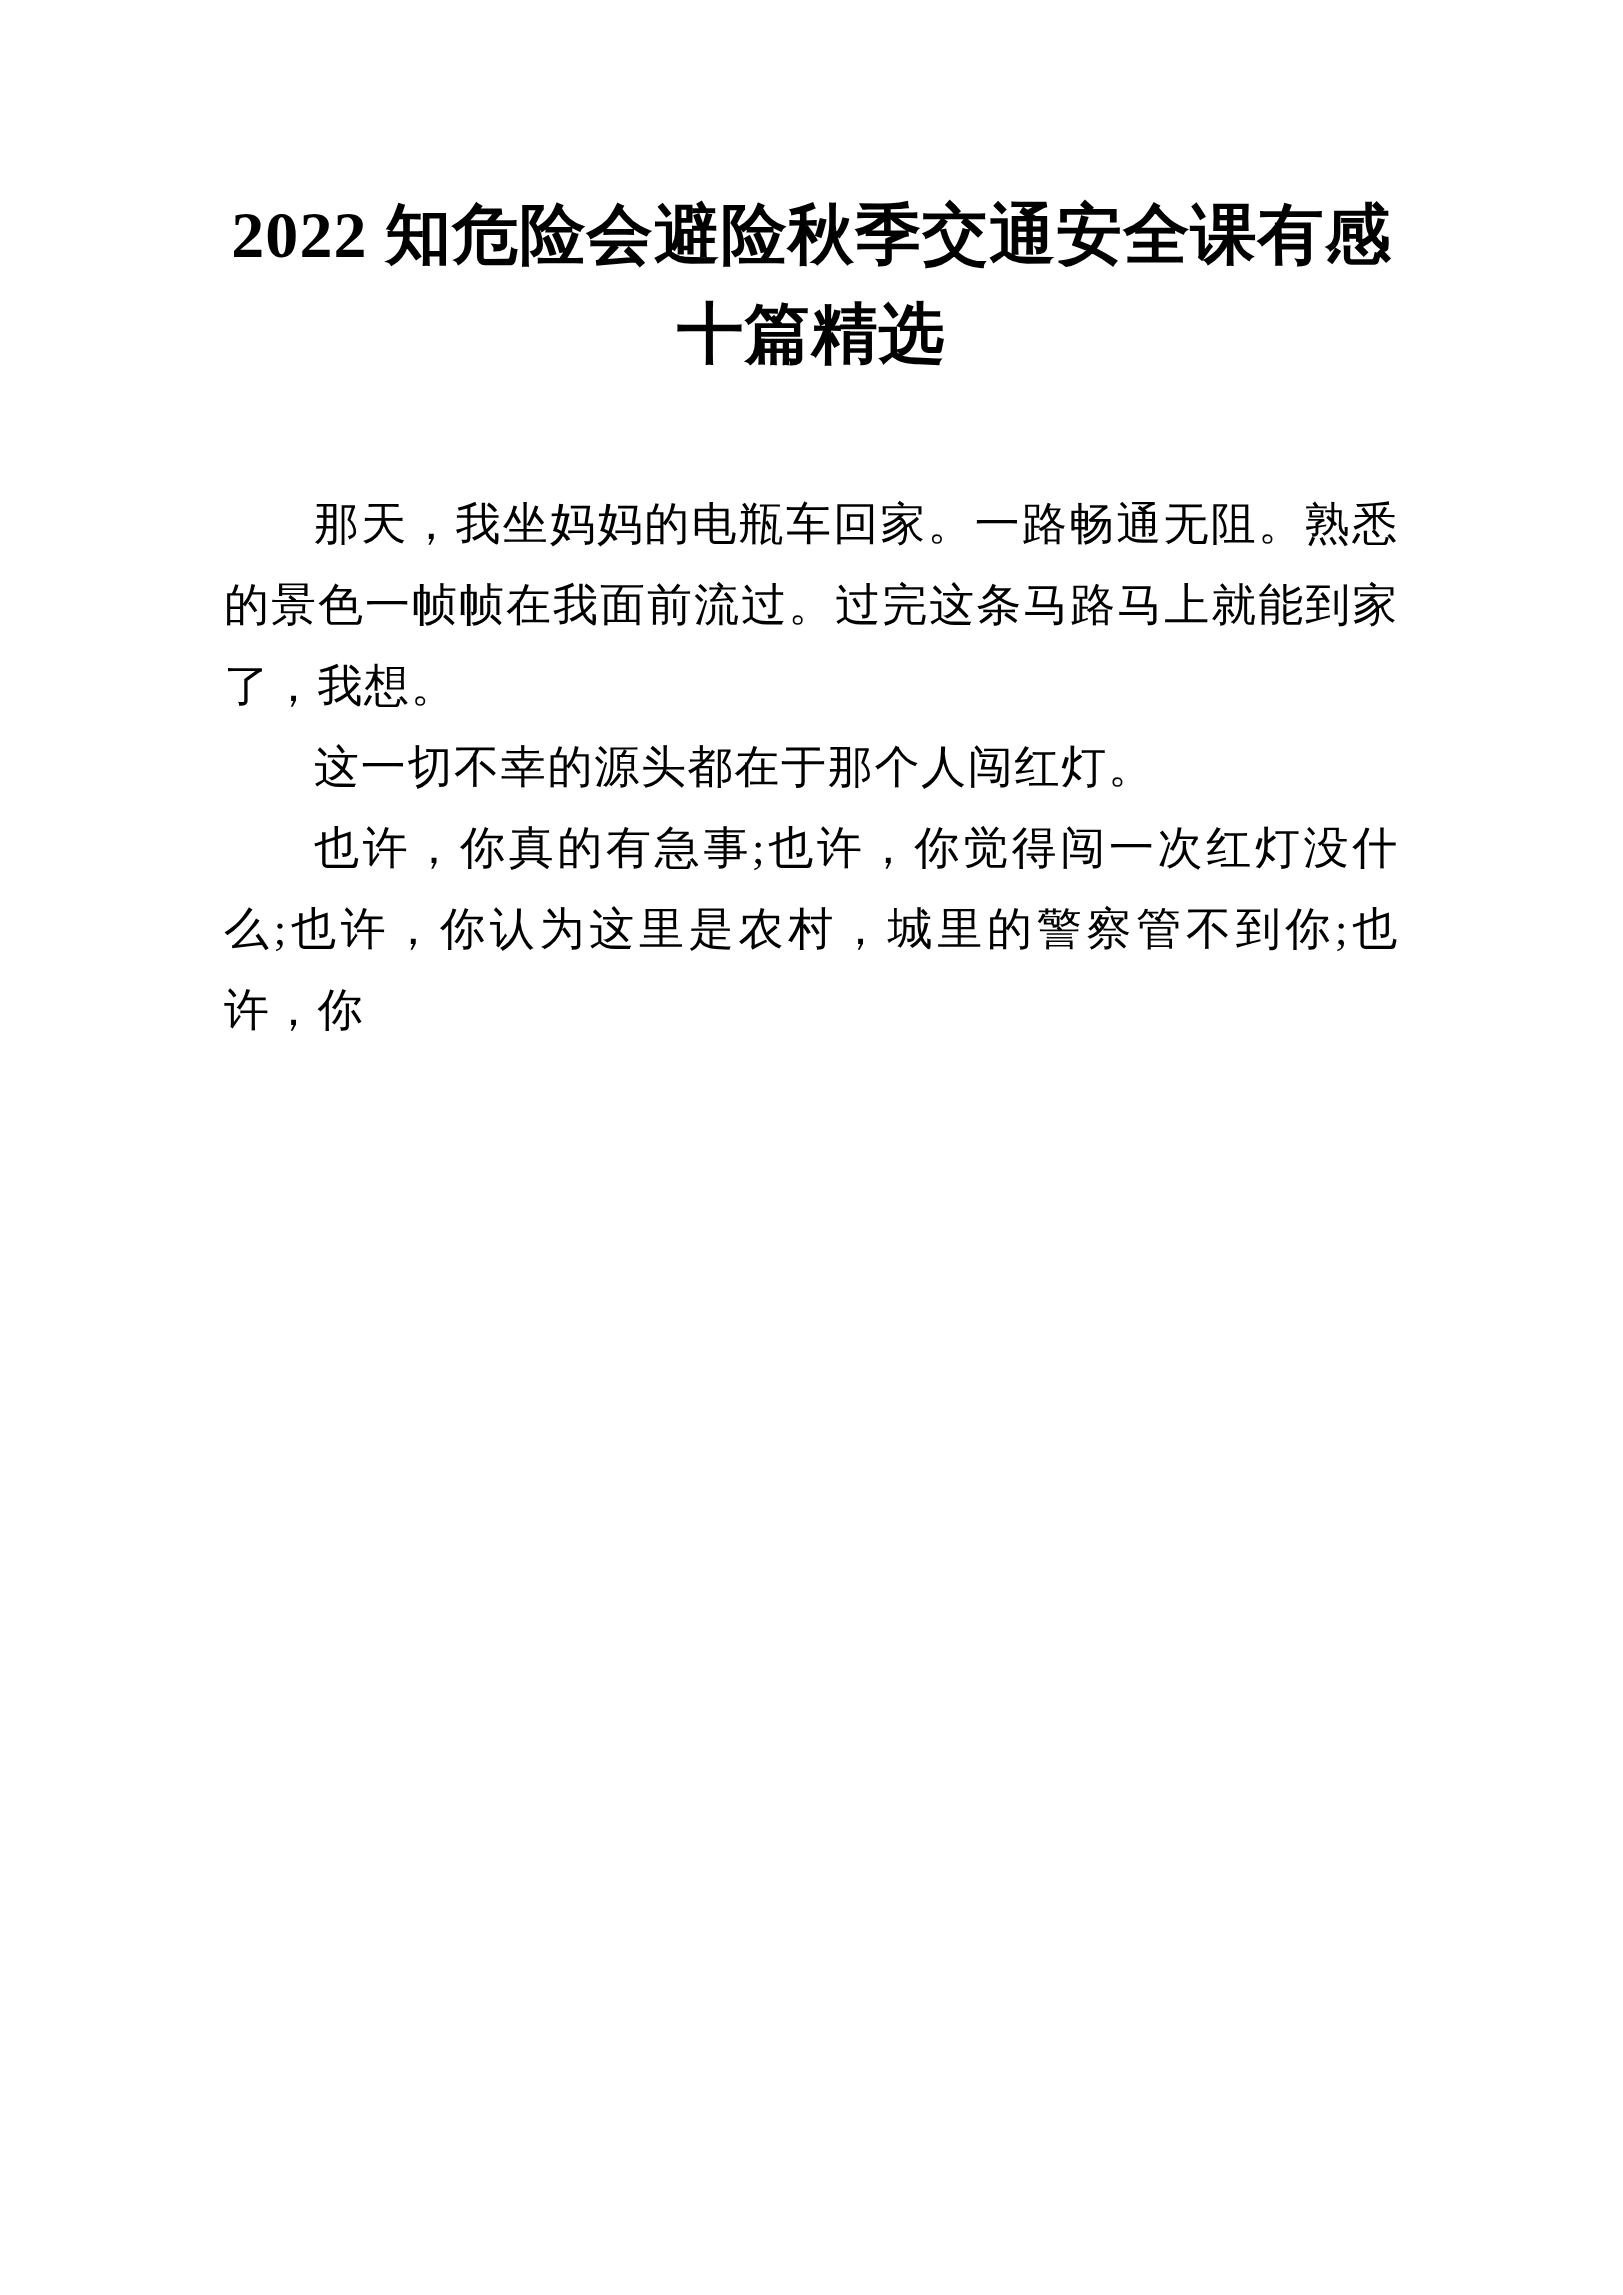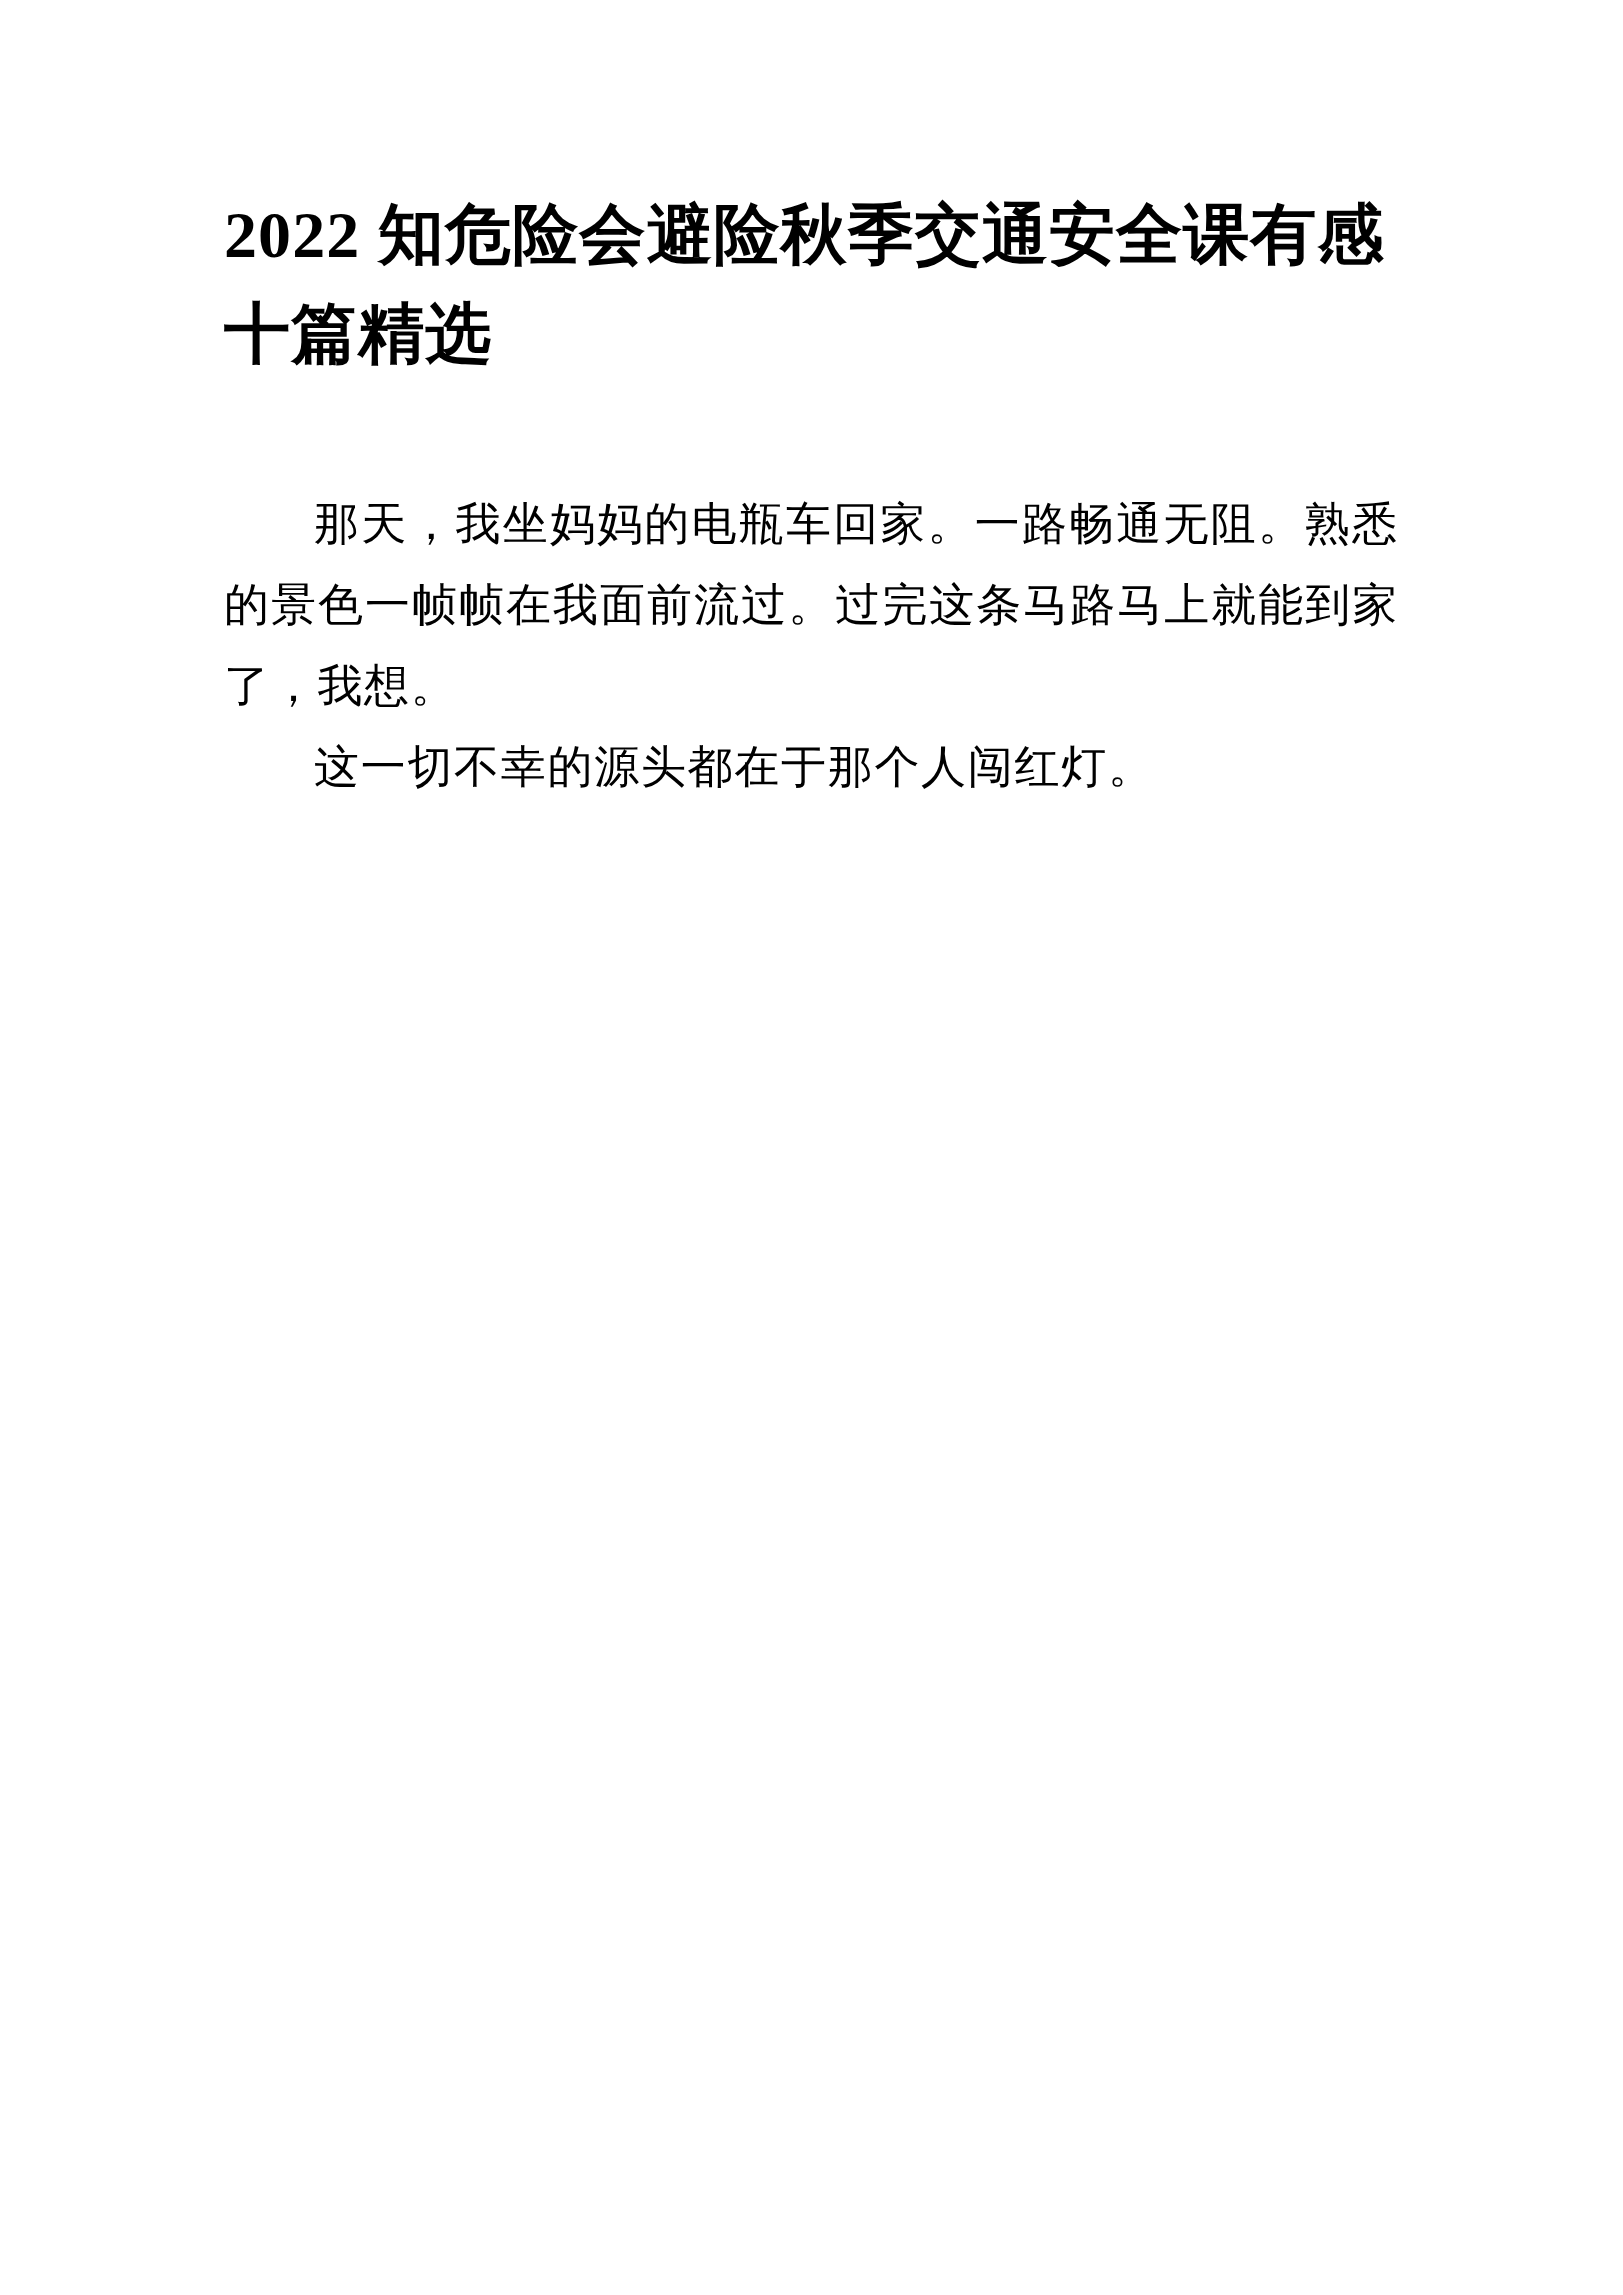--- a/index.html
+++ b/index.html
@@ -20,20 +20,21 @@
     width: 1623px;
     height: 2295px;
     padding: 185px 224px 112px 224px;
     background: #ffffff;
   }
   .doc-title {
     margin: 0 0 101px 0;
     font-size: 66px;
     line-height: 1.5;
     font-weight: bold;
+    text-align: center;
     letter-spacing: 1.1px;
     color: #000000;
   }
   .doc-body p {
     margin: 0;
     font-size: 45px;
     line-height: 81px;
     text-align: justify;
     text-justify: inter-ideograph;
     text-indent: 2em;
@@ -43,15 +44,16 @@
   }
 </style>
 </head>
 <body>
 
 <div class="page">
   <h1 class="doc-title">2022 知危险会避险秋季交通安全课有感十篇精选</h1>
   <div class="doc-body">
       <p>那天，我坐妈妈的电瓶车回家。一路畅通无阻。熟悉的景色一帧帧在我面前流过。过完这条马路马上就能到家了，我想。</p>
       <p>这一切不幸的源头都在于那个人闯红灯。</p>
+      <p>也许，你真的有急事;也许，你觉得闯一次红灯没什么;也许，你认为这里是农村，城里的警察管不到你;也许，你</p>
     </div>
 </div>
 
 
 </body></html>

